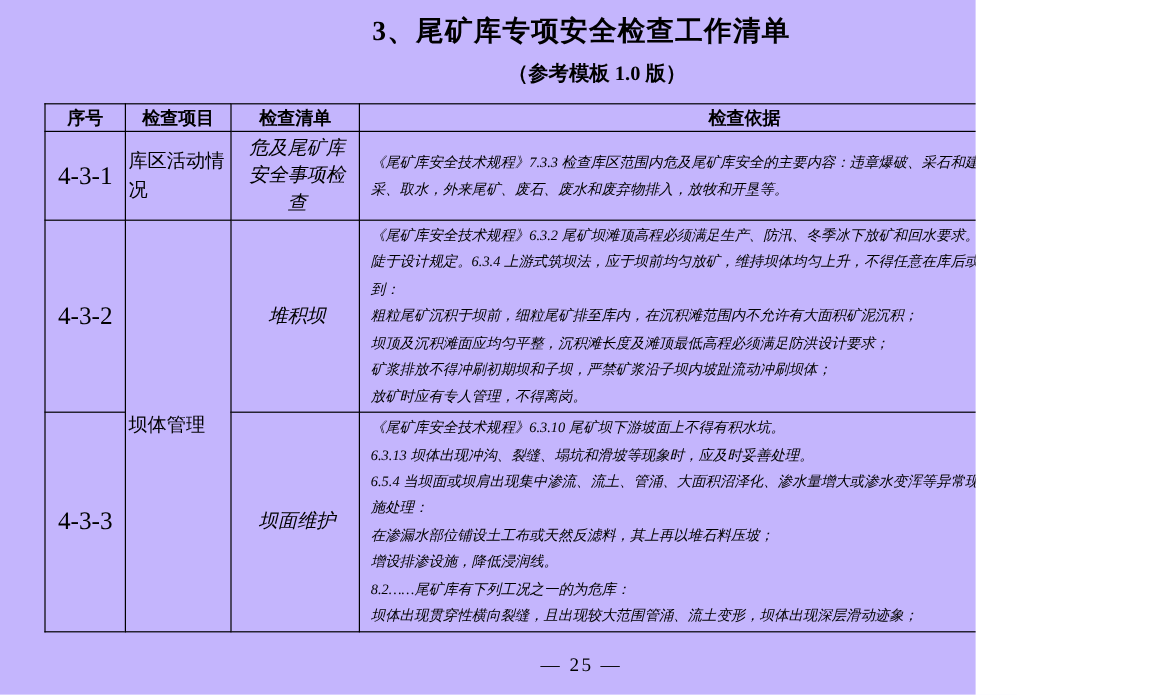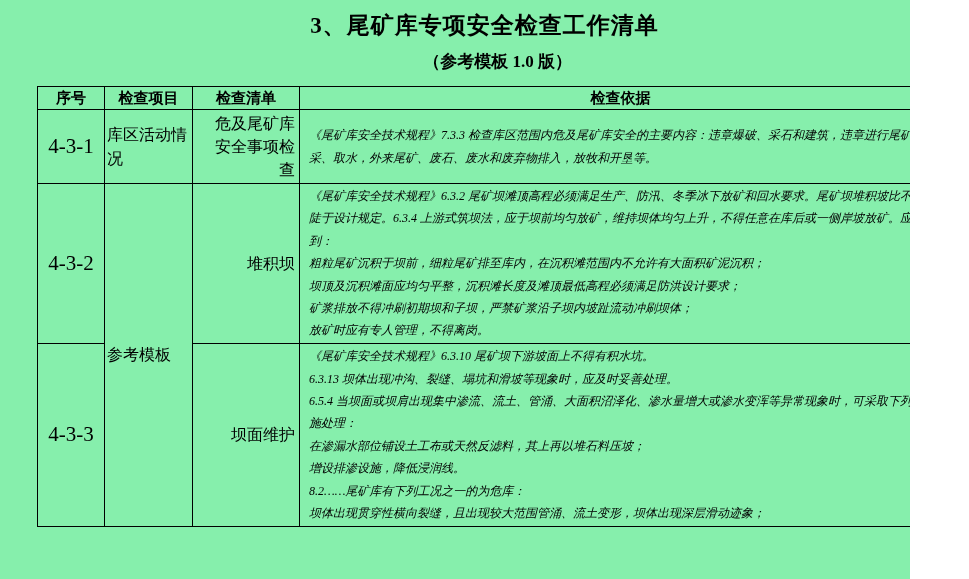--- a/index.html
+++ b/index.html
@@ -4,23 +4,23 @@
 <style>
   html, body {
     margin: 0;
     padding: 0;
     background: #ffffff;
     color: #000000;
     font-family: "Liberation Serif", "DejaVu Serif", serif;
   }
   .page {
     position: relative;
-    width: 910px;
+    width: 813px;
     height: 579px;
-    background: #86efac;
+    background: #c4b5fd;
     overflow: hidden;
   }
   .title {
     position: absolute;
     top: 10px;
     left: 0;
     width: 969px;
     text-align: center;
     font-size: 23px;
     font-weight: bold;
@@ -71,22 +71,23 @@
   td.c-item {
     font-family: "Liberation Sans", "DejaVu Sans", sans-serif;
     font-size: 16px;
     line-height: 24px;
     text-align: left;
     vertical-align: middle;
     padding: 2px 4px 2px 2px;
   }
   td.c-check {
     font-size: 16px;
+    font-style: italic;
     line-height: 23px;
-    text-align: right;
+    text-align: center;
     vertical-align: middle;
     padding: 2px 4px 2px 7px;
   }
   td.c-basis {
     font-size: 12px;
     font-style: italic;
     line-height: 22.4px;
     text-align: left;
     vertical-align: middle;
     padding: 1px 8px 1px 9px;
@@ -131,21 +132,21 @@
       <tr class="row-1">
         <td class="c-index">4-3-1</td>
         <td class="c-item">库区活动情况</td>
         <td class="c-check">危及尾矿库安全事项检查</td>
         <td class="c-basis">
           <div class="basis-line">《尾矿库安全技术规程》7.3.3 检查库区范围内危及尾矿库安全的主要内容：违章爆破、采石和建筑，违章进行尾矿回采、取水，外来尾矿、废石、废水和废弃物排入，放牧和开垦等。</div>
         </td>
       </tr>
       <tr class="row-2">
         <td class="c-index">4-3-2</td>
-        <td class="c-item" rowspan="2">参考模板</td>
+        <td class="c-item" rowspan="2">坝体管理</td>
         <td class="c-check">堆积坝</td>
         <td class="c-basis">
           <div class="basis-line">《尾矿库安全技术规程》6.3.2 尾矿坝滩顶高程必须满足生产、防汛、冬季冰下放矿和回水要求。尾矿坝堆积坡比不得陡于设计规定。6.3.4 上游式筑坝法，应于坝前均匀放矿，维持坝体均匀上升，不得任意在库后或一侧岸坡放矿。应做到：</div>
           <div class="basis-line">粗粒尾矿沉积于坝前，细粒尾矿排至库内，在沉积滩范围内不允许有大面积矿泥沉积；</div>
           <div class="basis-line">坝顶及沉积滩面应均匀平整，沉积滩长度及滩顶最低高程必须满足防洪设计要求；</div>
           <div class="basis-line">矿浆排放不得冲刷初期坝和子坝，严禁矿浆沿子坝内坡趾流动冲刷坝体；</div>
           <div class="basis-line">放矿时应有专人管理，不得离岗。</div>
         </td>
       </tr>
       <tr class="row-3">
@@ -157,14 +158,15 @@
           <div class="basis-line">6.5.4 当坝面或坝肩出现集中渗流、流土、管涌、大面积沼泽化、渗水量增大或渗水变浑等异常现象时，可采取下列措施处理：</div>
           <div class="basis-line">在渗漏水部位铺设土工布或天然反滤料，其上再以堆石料压坡；</div>
           <div class="basis-line">增设排渗设施，降低浸润线。</div>
           <div class="basis-line">8.2……尾矿库有下列工况之一的为危库：</div>
           <div class="basis-line">坝体出现贯穿性横向裂缝，且出现较大范围管涌、流土变形，坝体出现深层滑动迹象；</div>
         </td>
       </tr>
     </tbody>
   </table>
 
+  <div class="footer">— 25 —</div>
 
 </div>
 
 </body></html>

